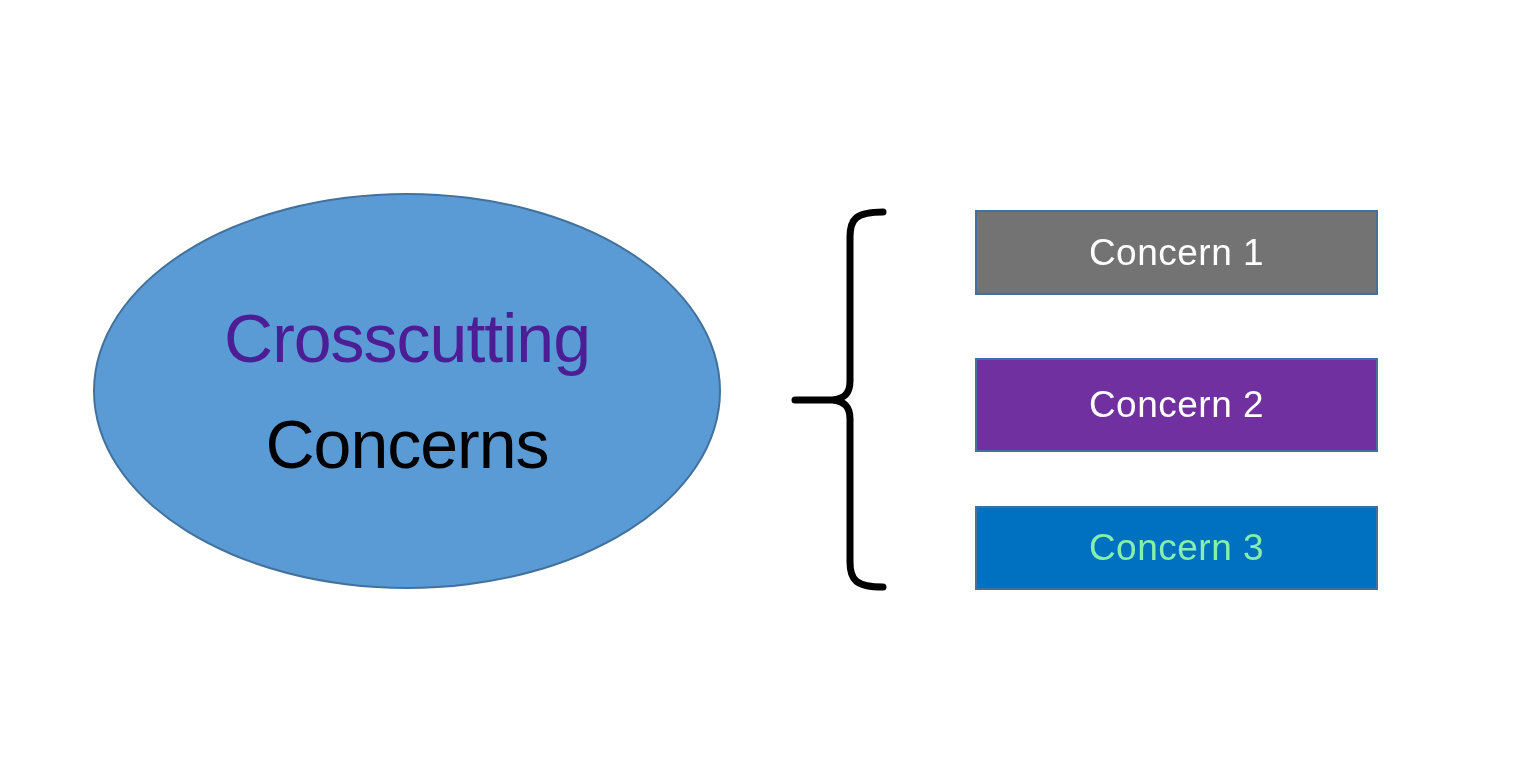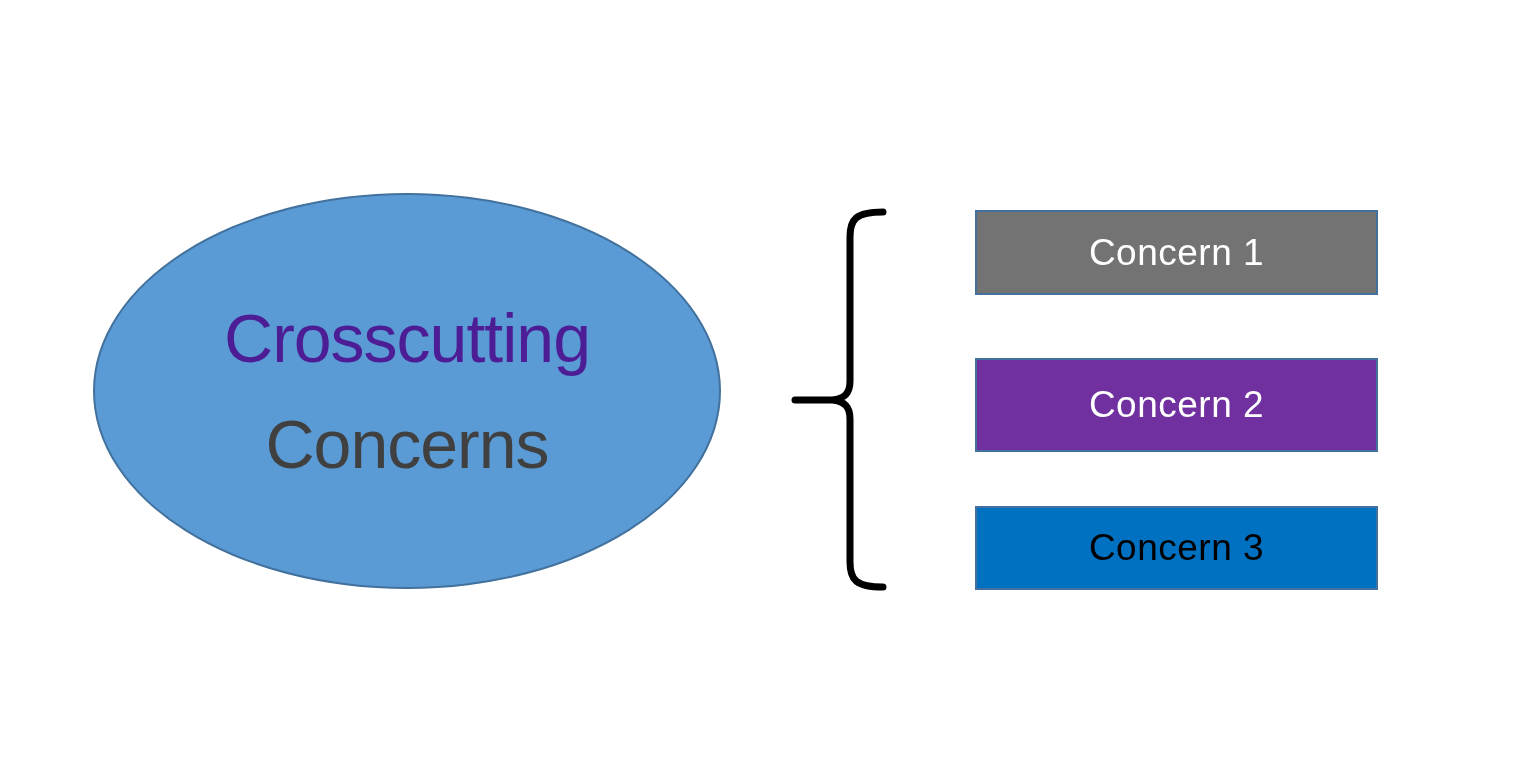--- a/index.html
+++ b/index.html
@@ -72,33 +72,33 @@
     white-space: nowrap;
   }
 </style>
 </head>
 <body>
 
 <div class="canvas">
 
   <div class="ellipse" style="background-color: rgb(91, 155, 213); border-color: rgb(65, 113, 156);">
     <div class="ellipse-line" style="color: #4c1d95;">Crosscutting</div>
-    <div class="ellipse-line" style="color: #404040; margin-top: 20px;">Concerns</div>
+    <div class="ellipse-line" style="color: #000000; margin-top: 20px;">Concerns</div>
   </div>
 
   <svg class="brace-svg" viewBox="0 0 100 392">
     <path class="brace-path" d="M95 9 C68 9 62 16 62 34 L62 178 C62 191 56 195 46 197 C56 199 62 203 62 216 L62 359 C62 377 68 384 95 384" style="stroke: rgb(0, 0, 0);"></path>
     <path class="brace-path" d="M46 197 L7 197" style="stroke: rgb(0, 0, 0);"></path>
   </svg>
 
   <div class="concern-box c0" style="background-color: #737373; border-color: rgb(65, 113, 156);">
     <span class="concern-label" style="color: rgb(255, 255, 255);">Concern 1</span>
   </div>
 
   <div class="concern-box c1" style="background-color: rgb(112, 48, 160); border-color: rgb(65, 113, 156);">
     <span class="concern-label" style="color: rgb(255, 255, 255);">Concern 2</span>
   </div>
 
   <div class="concern-box c2" style="background-color: rgb(0, 112, 192); border-color: rgb(65, 113, 156);">
-    <span class="concern-label" style="color: #000000;">Concern 3</span>
+    <span class="concern-label" style="color: #86efac;">Concern 3</span>
   </div>
 
 </div>
 
 </body></html>

